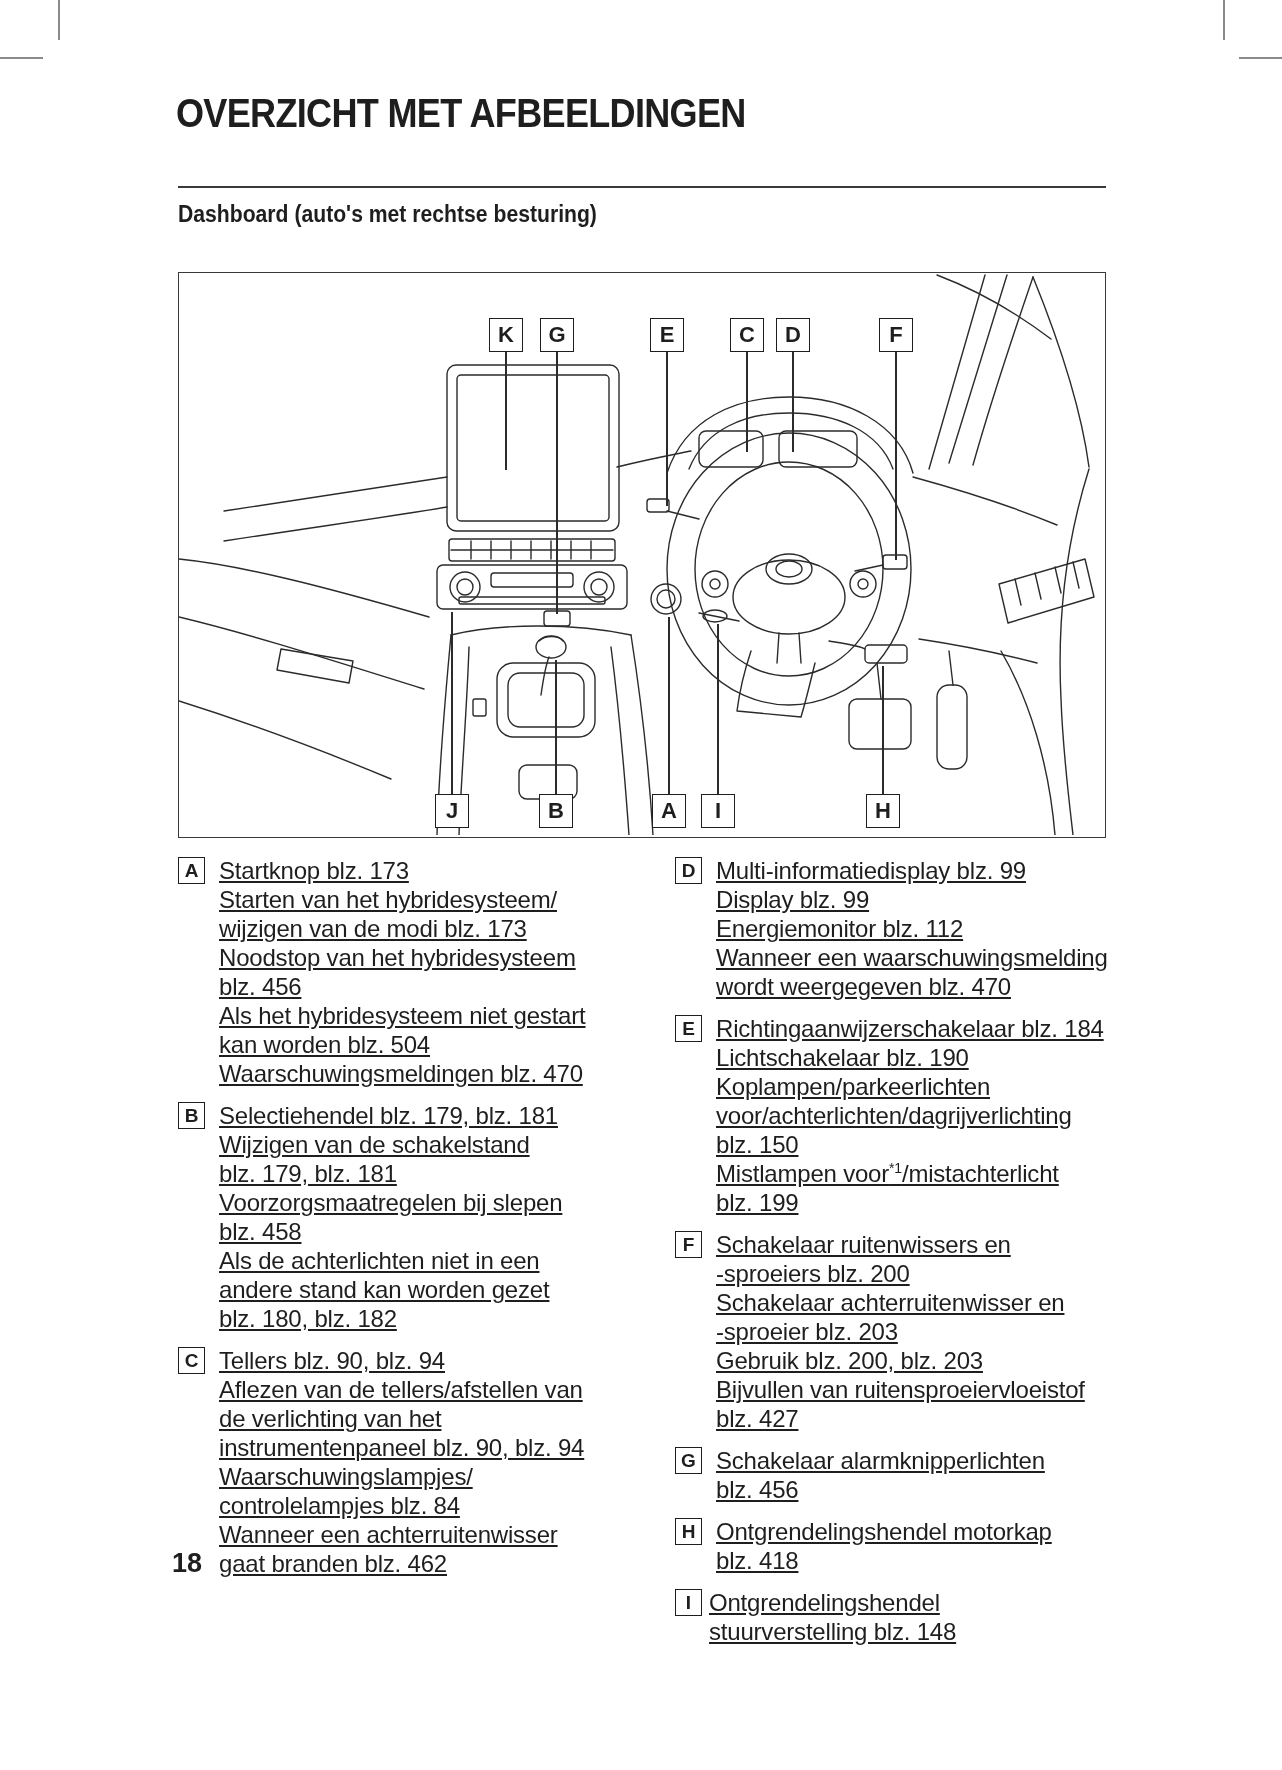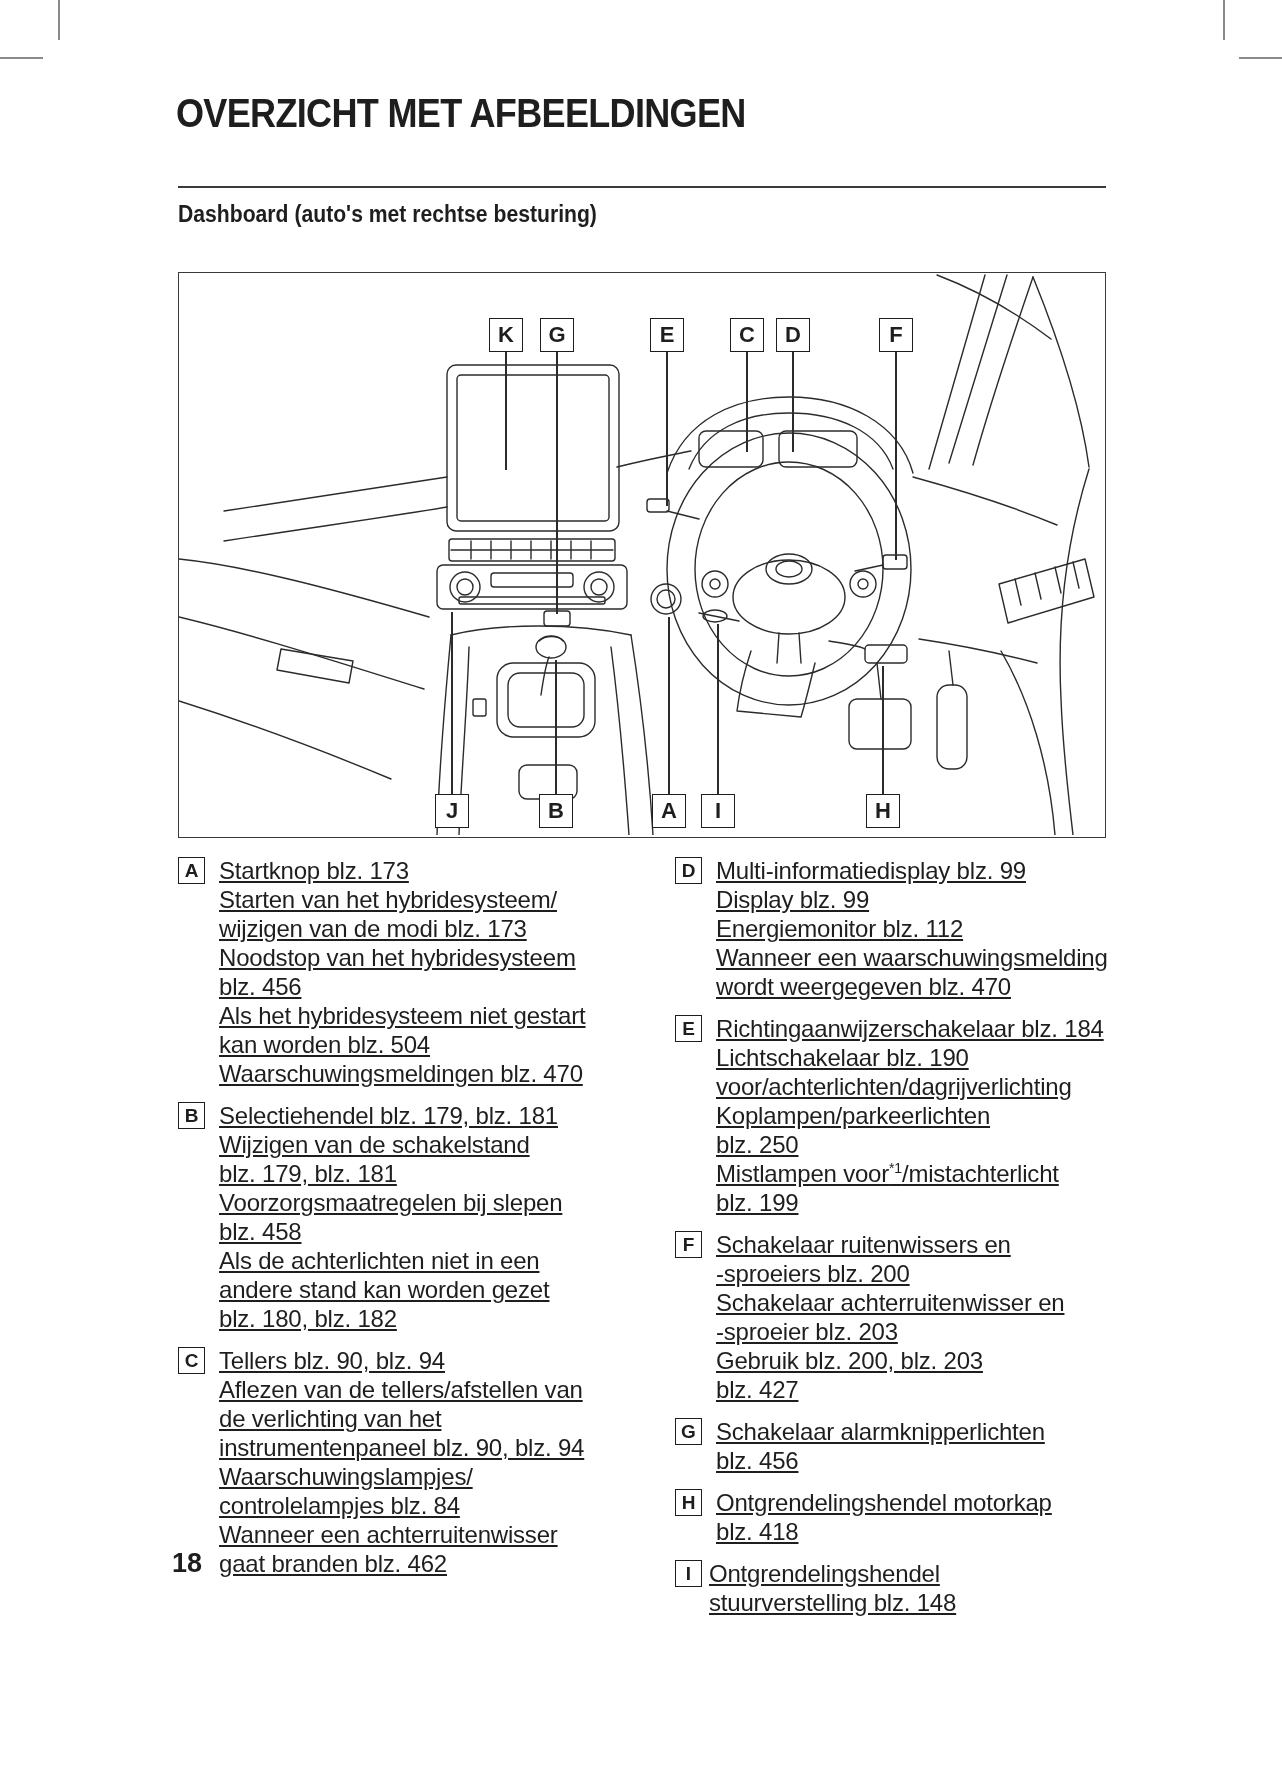--- a/index.html
+++ b/index.html
@@ -212,35 +212,36 @@
           <div class="line">Energiemonitor blz. 112</div>
           <div class="line">Wanneer een waarschuwingsmelding</div>
           <div class="line">wordt weergegeven blz. 470</div>
         </div>
       </div>
       <div class="item">
         <div class="lbox">E</div>
         <div class="ltext">
           <div class="line">Richtingaanwijzerschakelaar blz. 184</div>
           <div class="line">Lichtschakelaar blz. 190</div>
+          <div class="line">Koplampen/parkeerlichten</div>
           <div class="line">voor/achterlichten/dagrijverlichting</div>
-          <div class="line">Koplampen/parkeerlichten</div>
-          <div class="line">blz. 250</div>
+          <div class="line">blz. 150</div>
           <div class="line">Mistlampen voor<sup>*1</sup>/mistachterlicht</div>
           <div class="line">blz. 199</div>
         </div>
       </div>
       <div class="item">
         <div class="lbox">F</div>
         <div class="ltext">
           <div class="line">Schakelaar ruitenwissers en</div>
           <div class="line">-sproeiers blz. 200</div>
           <div class="line">Schakelaar achterruitenwisser en</div>
           <div class="line">-sproeier blz. 203</div>
           <div class="line">Gebruik blz. 200, blz. 203</div>
+          <div class="line">Bijvullen van ruitensproeiervloeistof</div>
           <div class="line">blz. 427</div>
         </div>
       </div>
       <div class="item">
         <div class="lbox">G</div>
         <div class="ltext">
           <div class="line">Schakelaar alarmknipperlichten</div>
           <div class="line">blz. 456</div>
         </div>
       </div>

